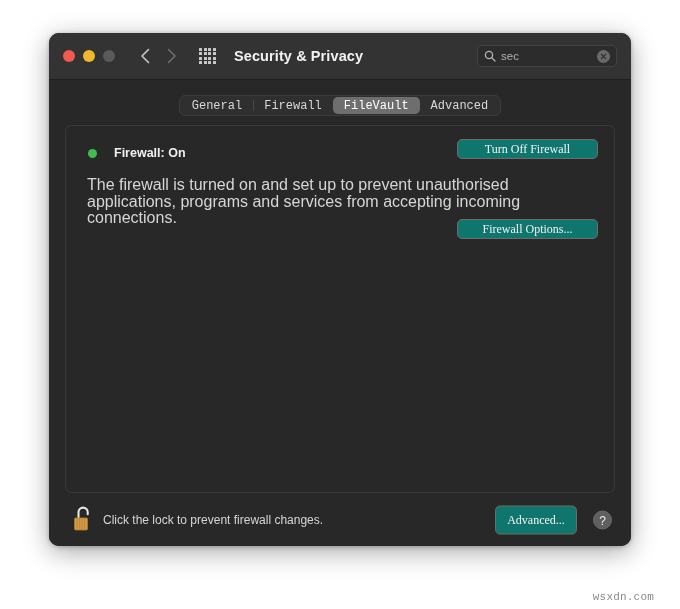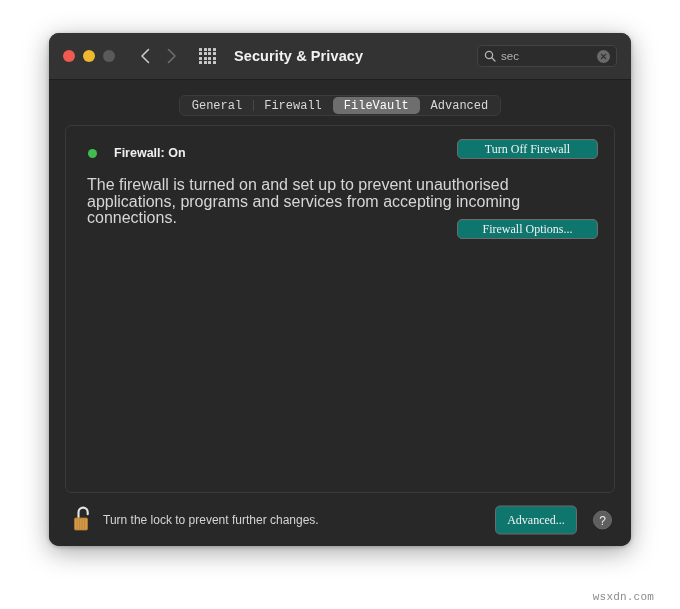--- a/index.html
+++ b/index.html
@@ -414,21 +414,21 @@
           <rect x="3.5" y="13" width="13" height="12" rx="1.2" fill="none" stroke="#b07c2e" stroke-width="0.8"></rect>
           <g stroke="#b9813a" stroke-width="0.7">
             <line x1="6.1" y1="13.4" x2="6.1" y2="24.6"></line>
             <line x1="8.6" y1="13.4" x2="8.6" y2="24.6"></line>
             <line x1="11.1" y1="13.4" x2="11.1" y2="24.6"></line>
             <line x1="13.6" y1="13.4" x2="13.6" y2="24.6"></line>
           </g>
         </svg>
       </span>
 
-      <div id="lock-text">Turn the lock to prevent further changes.</div>
+      <div id="lock-text">Click the lock to prevent firewall changes.</div>
 
       <button class="push-btn" id="btn-advanced">Advanced...</button>
 
       <div id="btn-help">?</div>
     </div>
   </div>
 </div>
 
 <div id="watermark">wsxdn.com</div>
 

